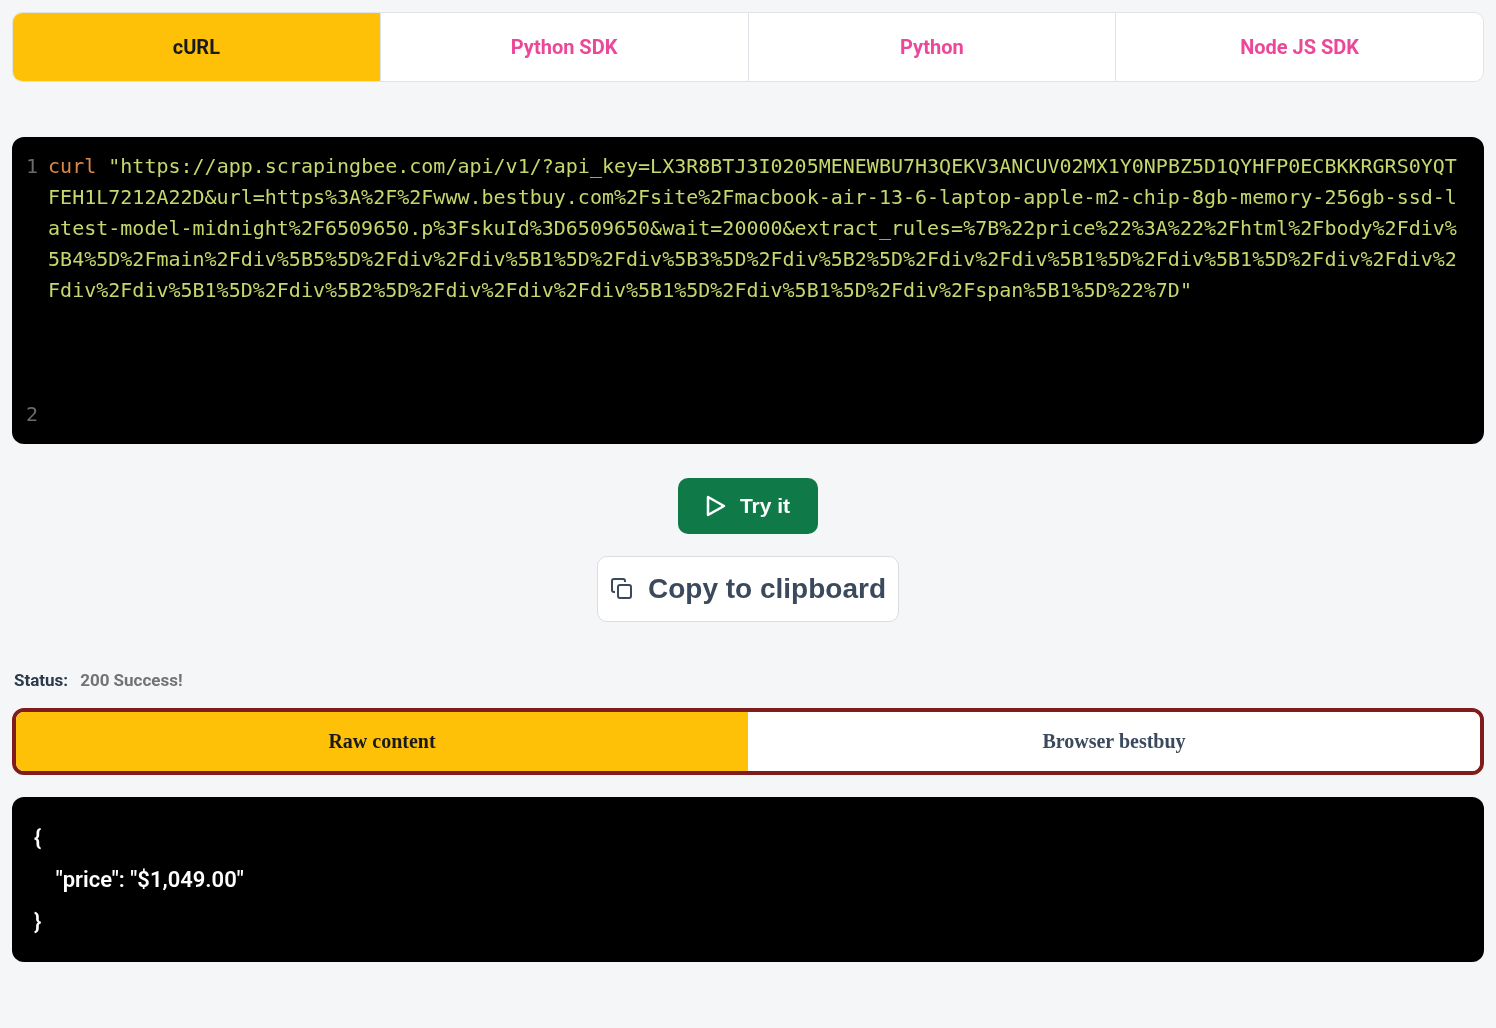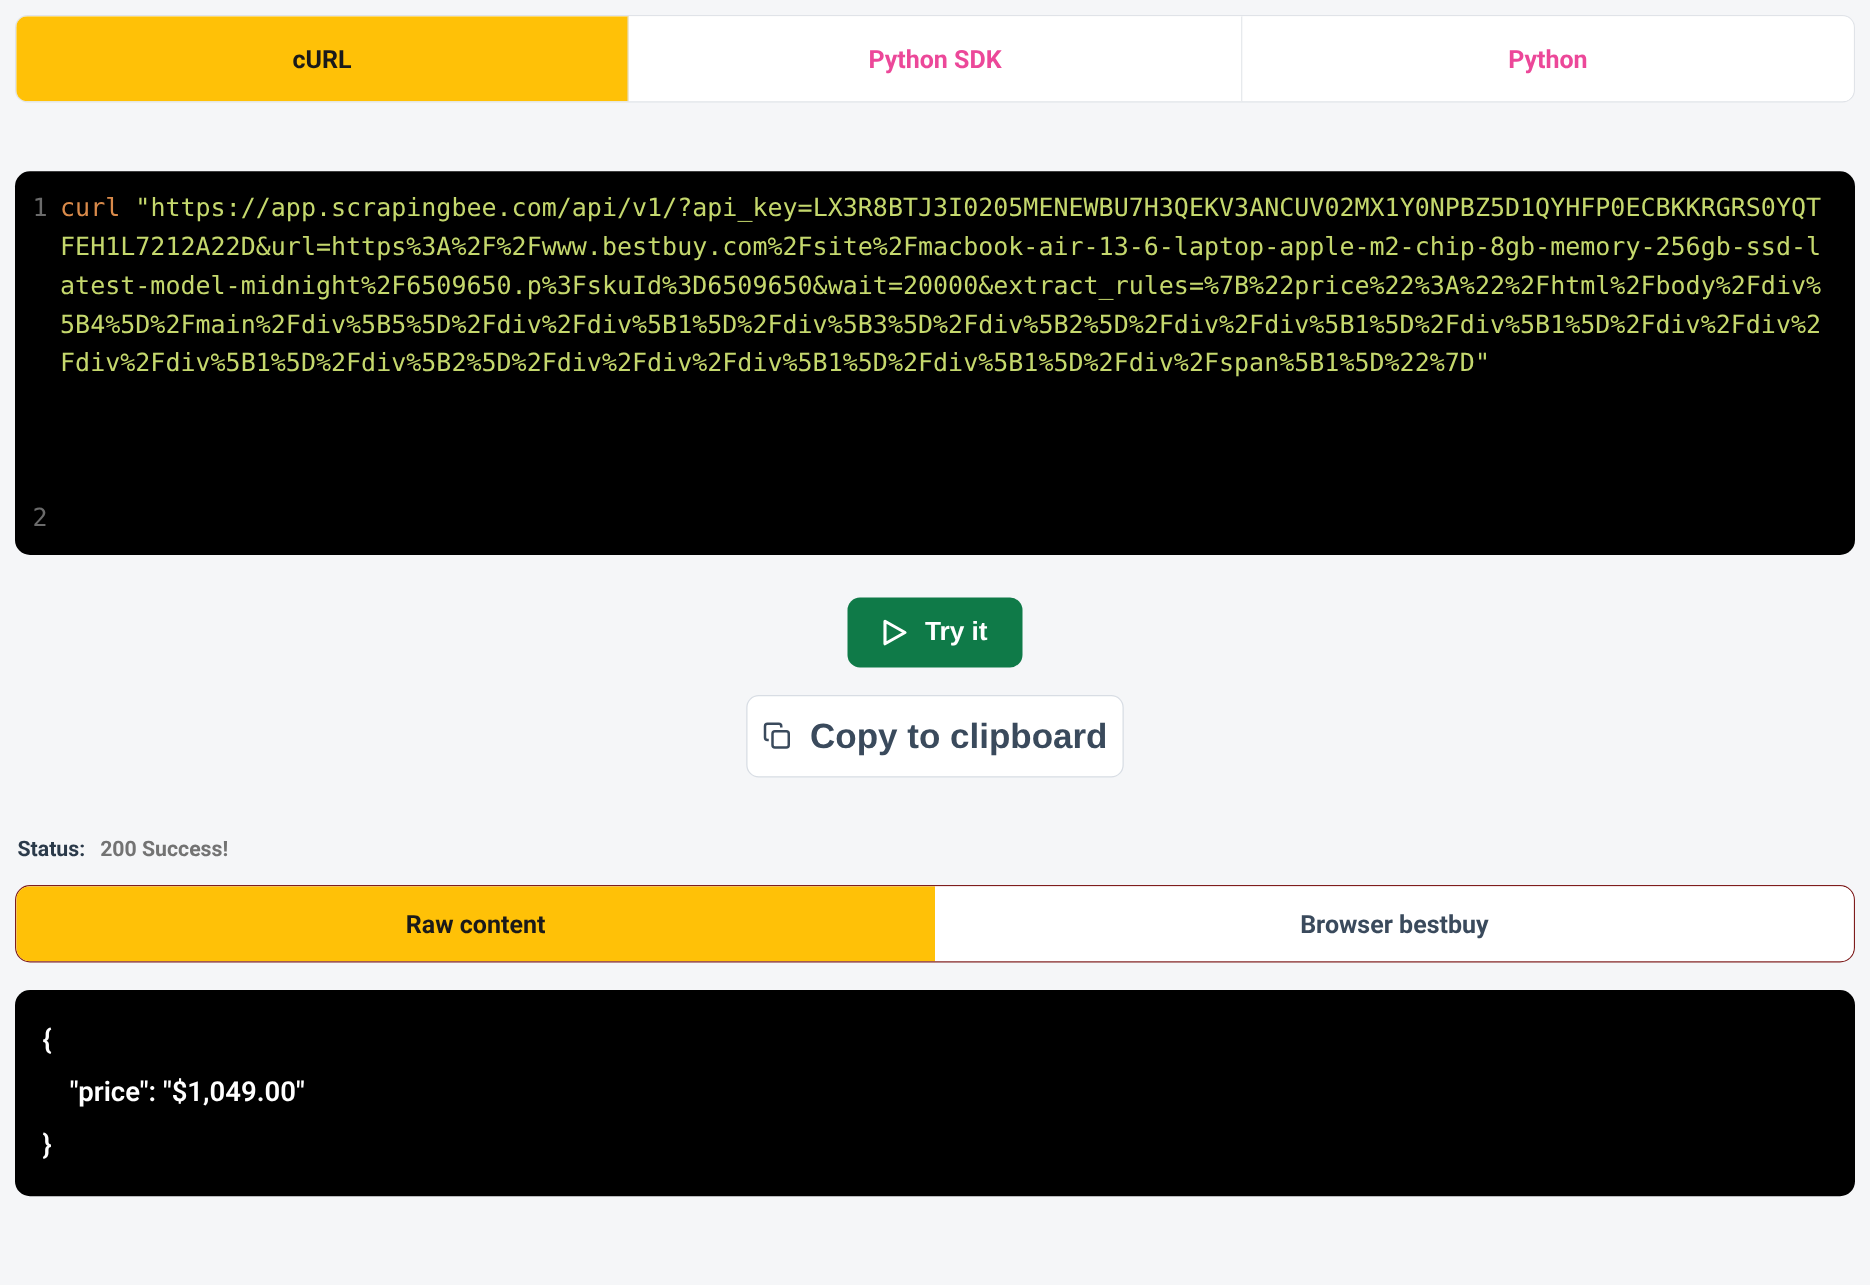--- a/index.html
+++ b/index.html
@@ -113,24 +113,25 @@
     }
     .status-label {
       color: #2b3a4a;
     }
     .status-value {
       color: #737373;
     }
     .response-tabs {
       margin-top: 18px;
       display: flex;
-      border: 1px solid #7f1d1d;
+      border: 4px solid #7f1d1d;
       border-radius: 12px;
       overflow: hidden;
       background: #fff;
+      font-family: Liberation Serif, serif;
     }
     .response-tab {
       flex: 1;
       text-align: center;
       padding: 18px 10px;
       font-size: 20px;
       font-weight: 700;
       color: #3a4a5c;
       cursor: pointer;
       background: #fff;
@@ -156,20 +157,21 @@
       flex-shrink: 0;
     }
   </style>
 </head>
 <body>
 
 <div class="tabs">
   <div class="tab active">cURL</div>
   <div class="tab">Python SDK</div>
   <div class="tab">Python</div>
+  <div class="tab">Node JS SDK</div>
 </div>
 
 <div class="code-block">
   <div class="line-numbers">
     <div>1</div>
     <div style="height:217px;"></div>
     <div>2</div>
   </div>
   <div class="code-content"><span class="cmd-keyword">curl</span> <span class="cmd-string">"https://app.scrapingbee.com/api/v1/?api_key=LX3R8BTJ3I0205MENEWBU7H3QEKV3ANCUV02MX1Y0NPBZ5D1QYHFP0ECBKKRGRS0YQTFEH1L7212A22D&amp;url=https%3A%2F%2Fwww.bestbuy.com%2Fsite%2Fmacbook-air-13-6-laptop-apple-m2-chip-8gb-memory-256gb-ssd-latest-model-midnight%2F6509650.p%3FskuId%3D6509650&amp;wait=20000&amp;extract_rules=%7B%22price%22%3A%22%2Fhtml%2Fbody%2Fdiv%5B4%5D%2Fmain%2Fdiv%5B5%5D%2Fdiv%2Fdiv%5B1%5D%2Fdiv%5B3%5D%2Fdiv%5B2%5D%2Fdiv%2Fdiv%5B1%5D%2Fdiv%5B1%5D%2Fdiv%2Fdiv%2Fdiv%2Fdiv%5B1%5D%2Fdiv%5B2%5D%2Fdiv%2Fdiv%2Fdiv%5B1%5D%2Fdiv%5B1%5D%2Fdiv%2Fspan%5B1%5D%22%7D"</span></div>
 </div>

